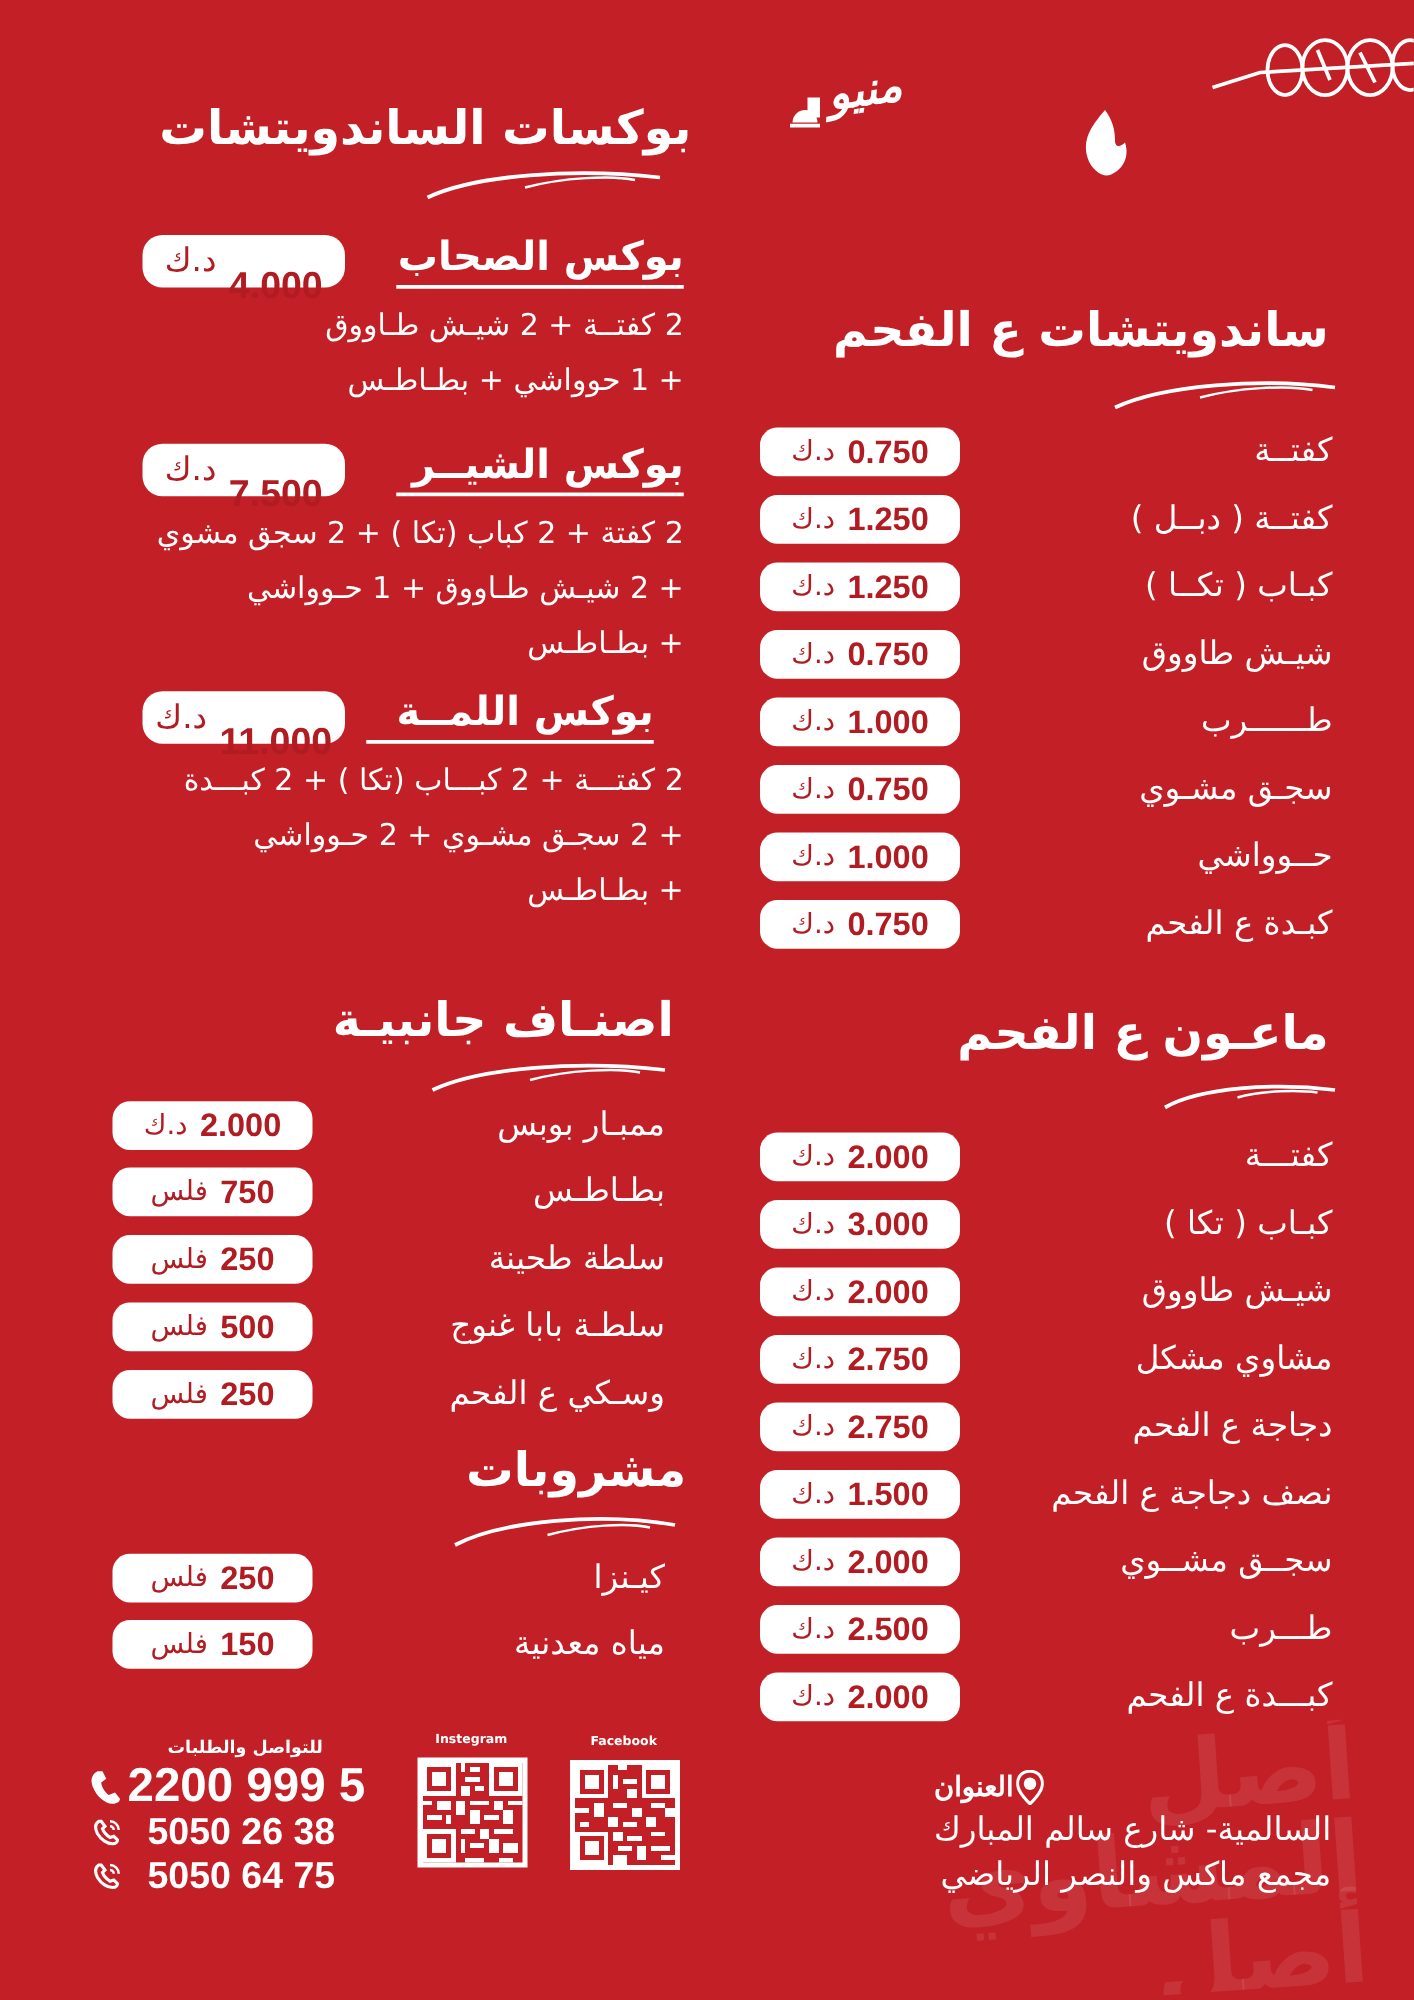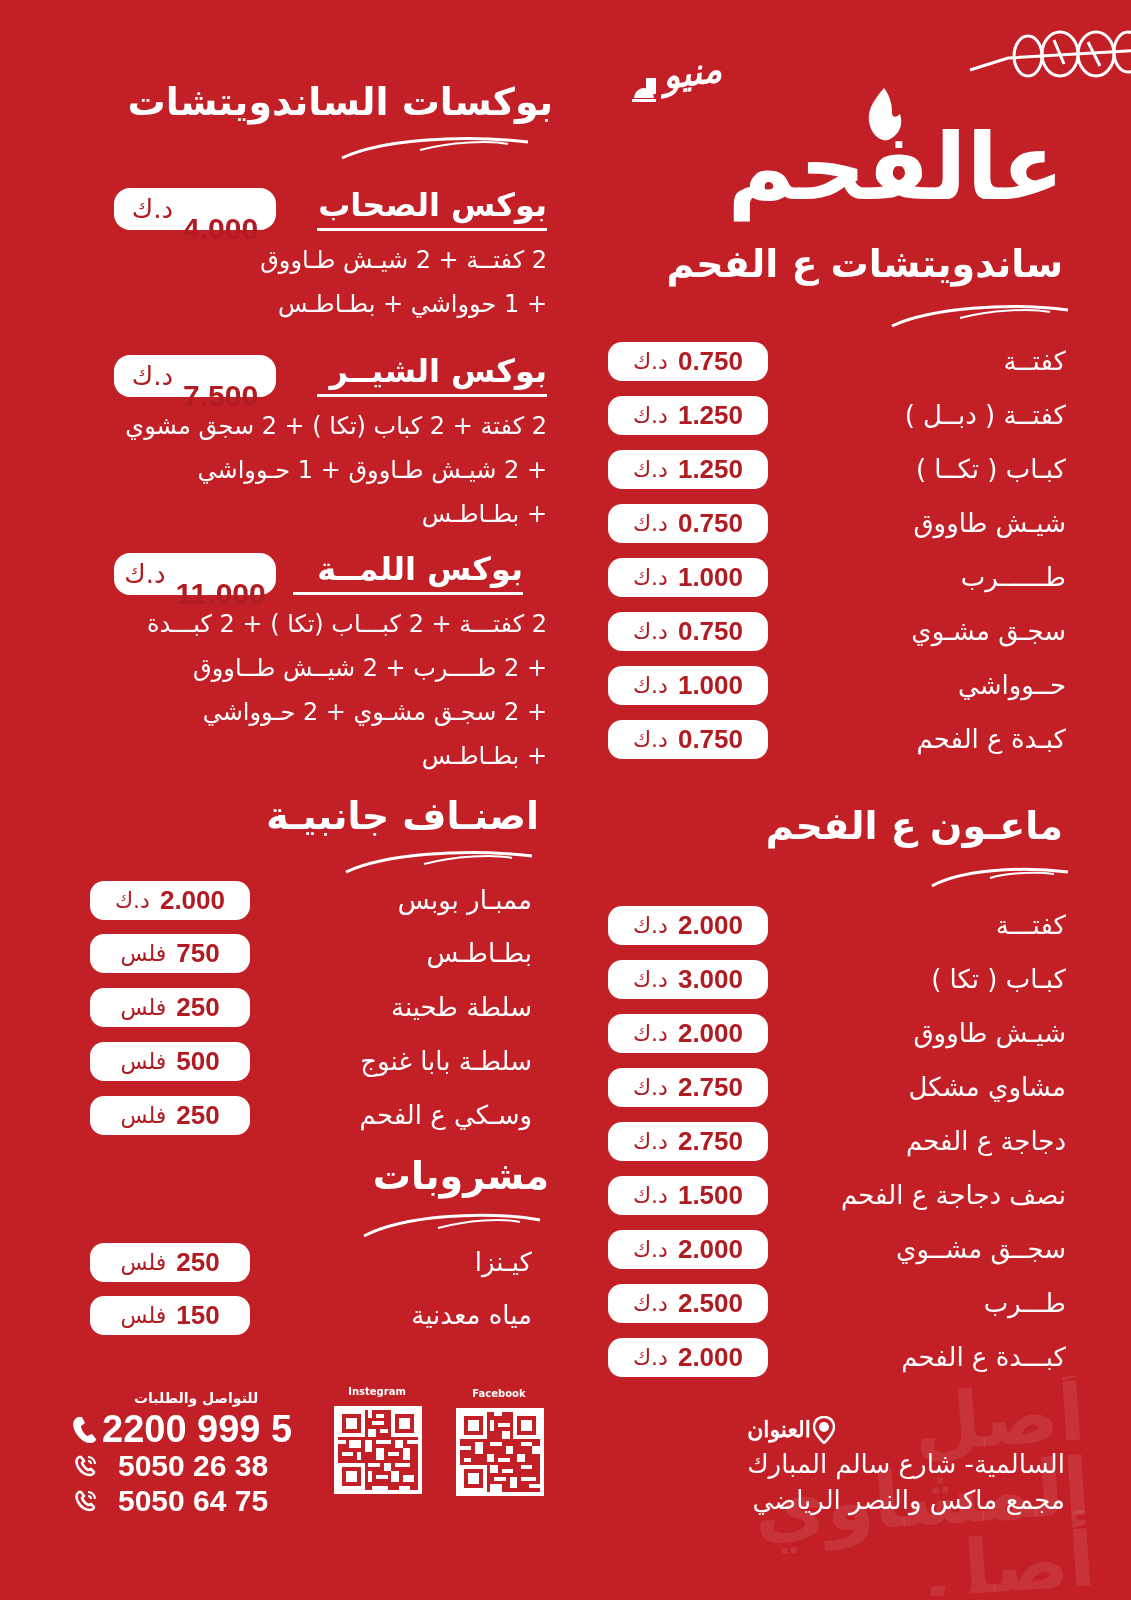--- a/index.html
+++ b/index.html
@@ -111,21 +111,20 @@
   </svg>
   <svg class="logo-flame" viewBox="0 0 44 56">
     <path fill="#fff" d="M22 0 C10 14 4 24 8 38 C11 48 20 54 26 52 C36 48 42 38 38 26 C34 30 30 30 30 24 C30 16 28 8 22 0 Z"></path>
   </svg>
   <svg class="logo-bell" viewBox="0 0 30 30">
     <rect x="16" y="2" width="10" height="16" fill="#fff"></rect>
     <path d="M4 22 a10 10 0 0 1 20 0 Z" fill="#fff"></path>
     <rect x="2" y="23" width="24" height="3" fill="#fff"></rect>
   </svg>
   <div class="logo-sub">منيو</div>
-  <div class="logo-main">عالفحم</div>
 </div>
 
 <div class="section-title" style="right:68px; top:240px;">ساندويتشات ع الفحم</div>
 <svg class="swoosh" style="left:890px; top:300px;" width="180" height="30" viewBox="0 0 180 30">
   <path d="M2 26 C40 8 120 2 178 10" stroke="#fff" stroke-width="3" fill="none"></path>
   <path d="M70 18 C100 10 140 8 160 12" stroke="#fff" stroke-width="2" fill="none"></path>
 </svg>
 
 <div>
   <div class="item-row" style="left:608px; top:341px; width:458px;">
@@ -290,21 +289,20 @@
 </div>
 
 <div>
   <div class="box-pill" style="left:114px; top:553px;">
       <span class="unit">د.ك</span>
       <span class="amount">11.000</span>
     </div>
   <div class="box-title" style="right:608px; top:548px; width:230px;">بوكس اللمــة</div>
   <div class="box-desc" style="right:584px; top:602px;">
     <div>2 كفتـــة + 2 كبـــاب (تكا ) + 2 كبـــدة</div>
-    <div>+ 2 طــــرب  + 2 شيــش طــاووق</div>
     <div>+  2 سجـق مشـوي +  2 حـوواشي</div>
     <div>+ بطـاطـس</div>
   </div>
 </div>
 
 <div class="section-title" style="right:592px; top:792px;">اصنـاف جانبيـة</div>
 <svg class="swoosh" style="left:344px; top:846px;" width="190" height="30" viewBox="0 0 190 30">
   <path d="M2 26 C40 8 120 2 188 10" stroke="#fff" stroke-width="3" fill="none"></path>
   <path d="M80 18 C110 10 150 8 168 12" stroke="#fff" stroke-width="2" fill="none"></path>
 </svg>

